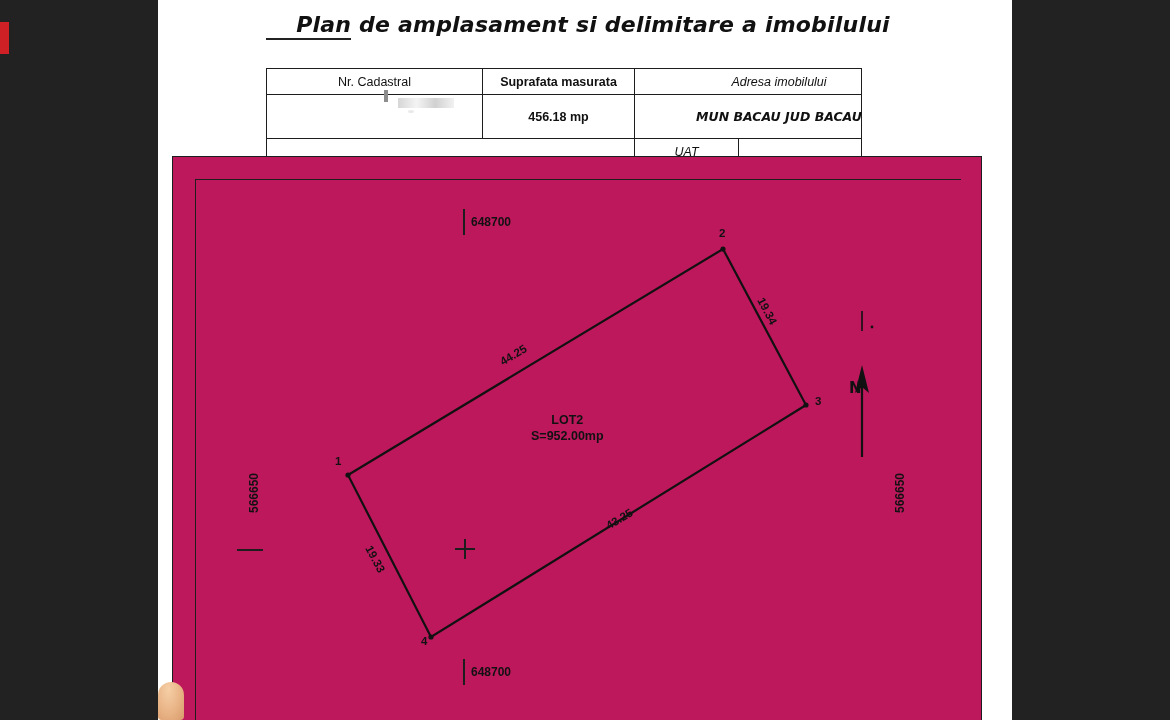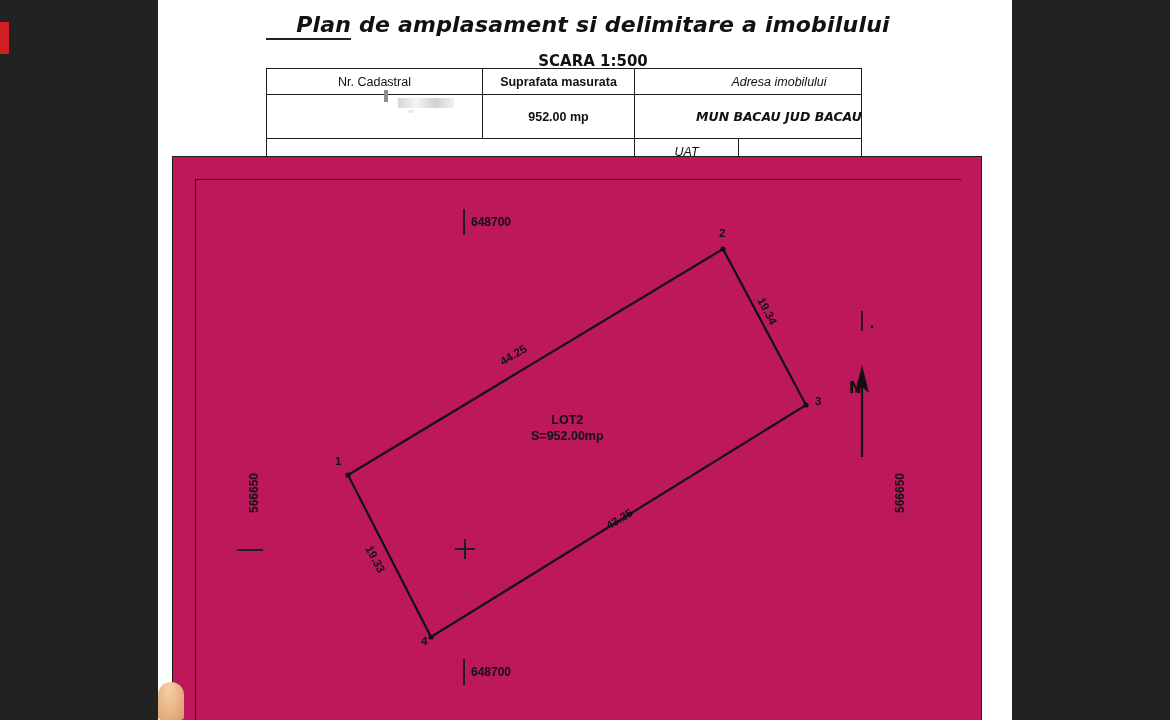--- a/index.html
+++ b/index.html
@@ -284,33 +284,32 @@
     <div class="noise" style="left:330px; top:208px; width:5px;  height:3px;"></div>
     <div class="noise" style="left:560px; top:402px; width:4px;  height:4px;"></div>
     <div class="noise" style="left:430px; top:600px; width:5px;  height:3px;"></div>
     <div class="noise" style="left:790px; top:366px; width:4px;  height:3px;"></div>
     <div class="noise" style="left:712px; top:332px; width:4px;  height:3px;"></div>
     <div class="noise" style="left:140px; top:430px; width:4px;  height:3px;"></div>
     <div class="noise" style="left:250px; top:110px; width:6px;  height:3px;"></div>
 
     <div class="doc-title">Plan de amplasament si delimitare a imobilului</div>
     <div class="title-underline"></div>
-    <div class="scara">SCARA 1:500</div>
 
     <div id="hdr-table">
 
       <div class="hrow r1">
         <div class="hcell c-cad vsep">Nr. Cadastral</div>
         <div class="hcell c-supra vsep bold">Suprafata masurata</div>
         <div class="hcell c-adr italic">Adresa imobilului</div>
       </div>
 
       <div class="hrow r2">
         <div class="hcell c-cad vsep"></div>
-        <div class="hcell c-supra vsep bold">952.00 mp</div>
+        <div class="hcell c-supra vsep bold">456.18 mp</div>
         <div class="hcell c-adr bolditalic">MUN BACAU JUD BACAU</div>
       </div>
 
       <div class="hrow r3">
         <div class="hcell c-supra vsep"></div>
         <div class="hcell c-uat-a vsep italic">UAT</div>
       </div>
     </div>
 
     <div class="smudge"></div>

